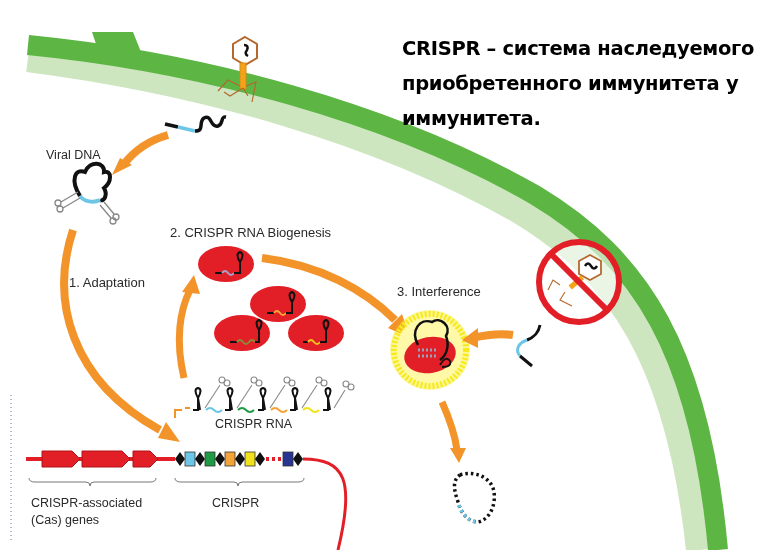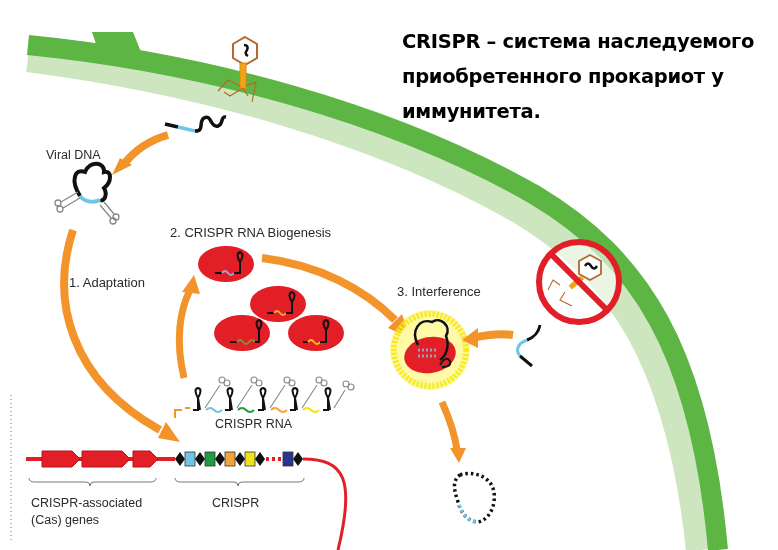--- a/index.html
+++ b/index.html
@@ -1,20 +1,20 @@
 <!DOCTYPE html>
 <html><head>
 <meta charset="utf-8">
 <style>
   html, body { margin: 0; padding: 0; background: #ffffff; }
   #stage { position: relative; width: 778px; height: 550px; overflow: hidden; background: #ffffff; }
   svg#diagram { position: absolute; left: 0; top: 0; }
   .lbl { font-family: "Liberation Sans", sans-serif; fill: #2a2a2a; }
   .heading {
-    position: absolute; left: 402px; top: 24px; width: 376px;
+    position: absolute; left: 402px; top: 31px; width: 376px;
     font-family: "DejaVu Sans", sans-serif; font-weight: bold; font-size: 19.5px;
     line-height: 35px; color: #000; letter-spacing: -0.3px;
   }
   .heading span { display: block; white-space: nowrap; }
 </style>
 </head>
 <body>
 
 <div id="stage">
 
@@ -207,17 +207,17 @@
     <polygon points="459,463 450,448 466,448" fill="#f3942a"></polygon>
   </g>
   <g>
     <path d="M460,475 C475,470 492,478 494,492 C496,508 488,520 478,522 C470,522 462,515 459,505 C456,495 450,482 460,475" fill="none" stroke="#111" stroke-width="3.5" stroke-dasharray="2.5,3"></path>
     <path d="M459,505 C462,515 470,522 478,522" fill="none" stroke="#6ec6e6" stroke-width="3.5" stroke-dasharray="2.5,3"></path>
   </g>
 </svg>
 
 <div class="heading">
   <span>CRISPR – система наследуемого</span>
-  <span>приобретенного прокариот у</span>
+  <span>приобретенного иммунитета у</span>
   <span>иммунитета.</span>
 </div>
 
 </div>
 
 </body></html>

